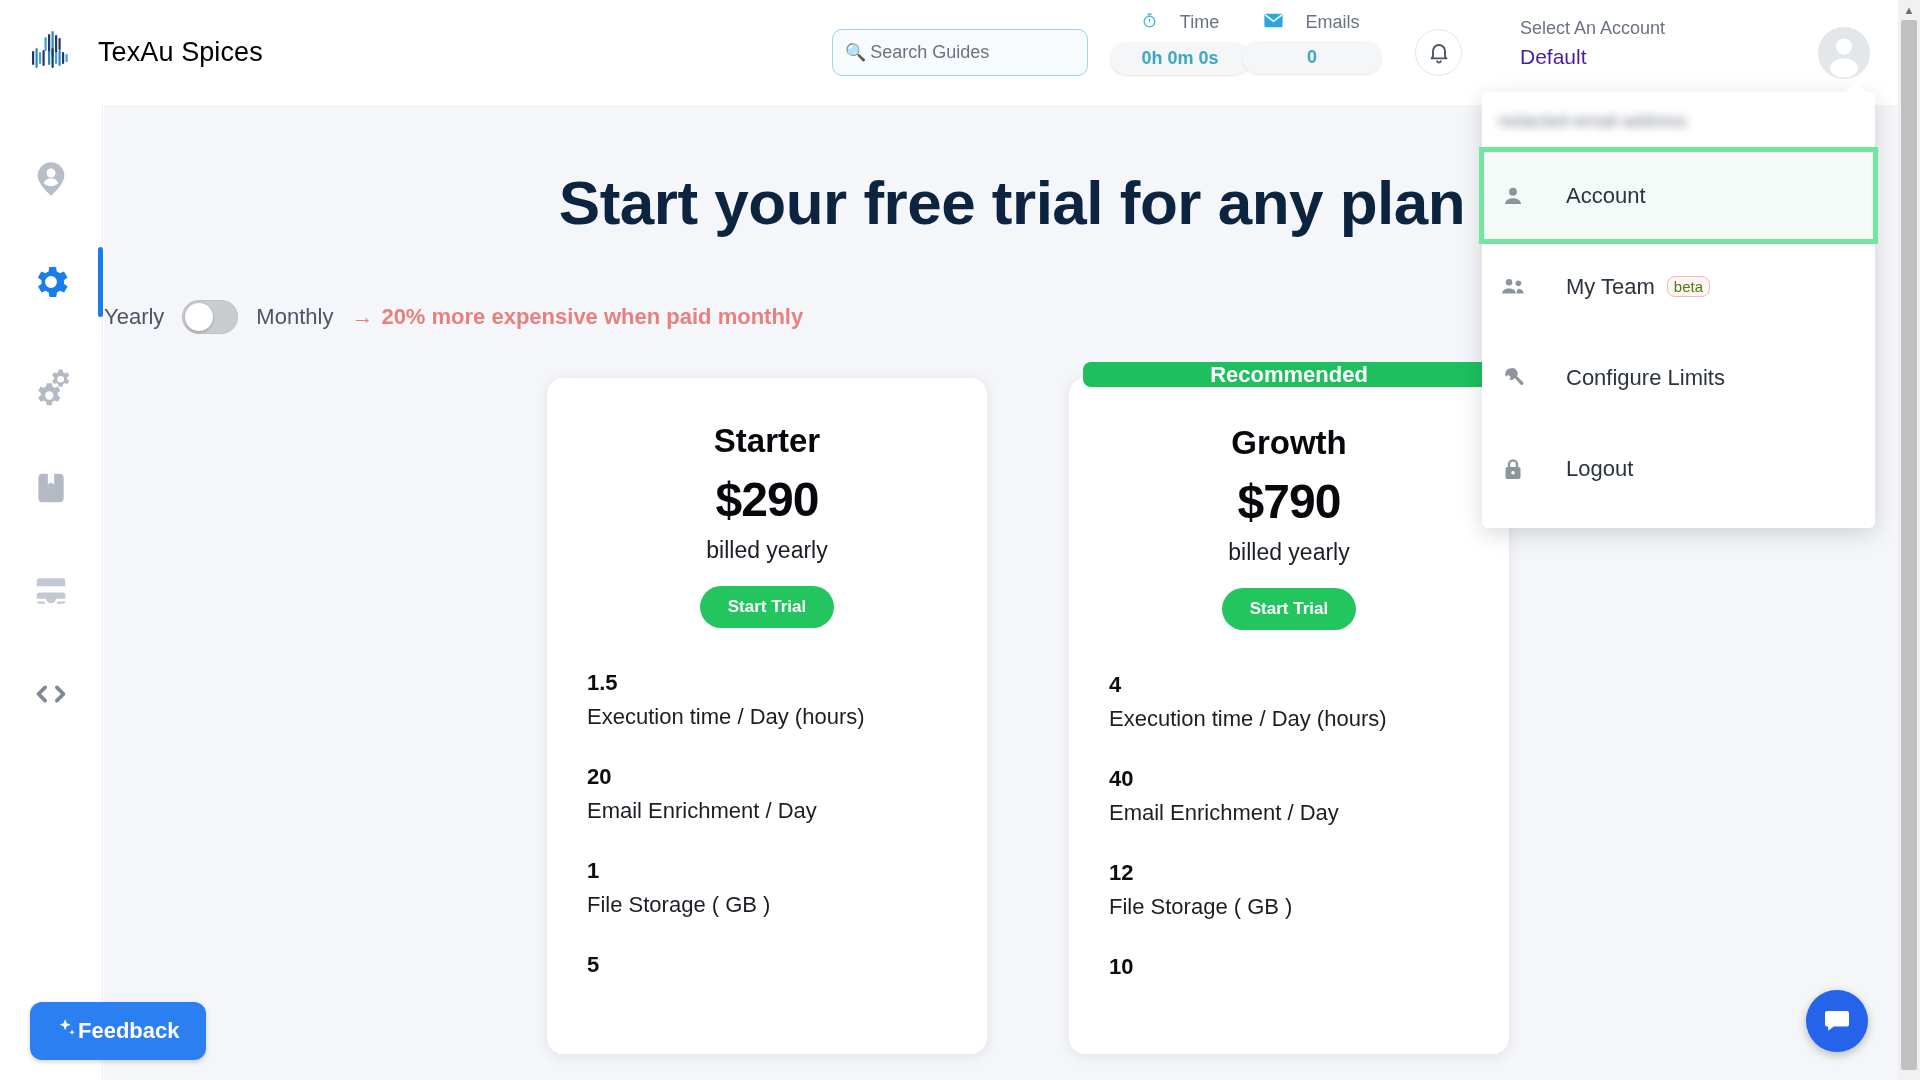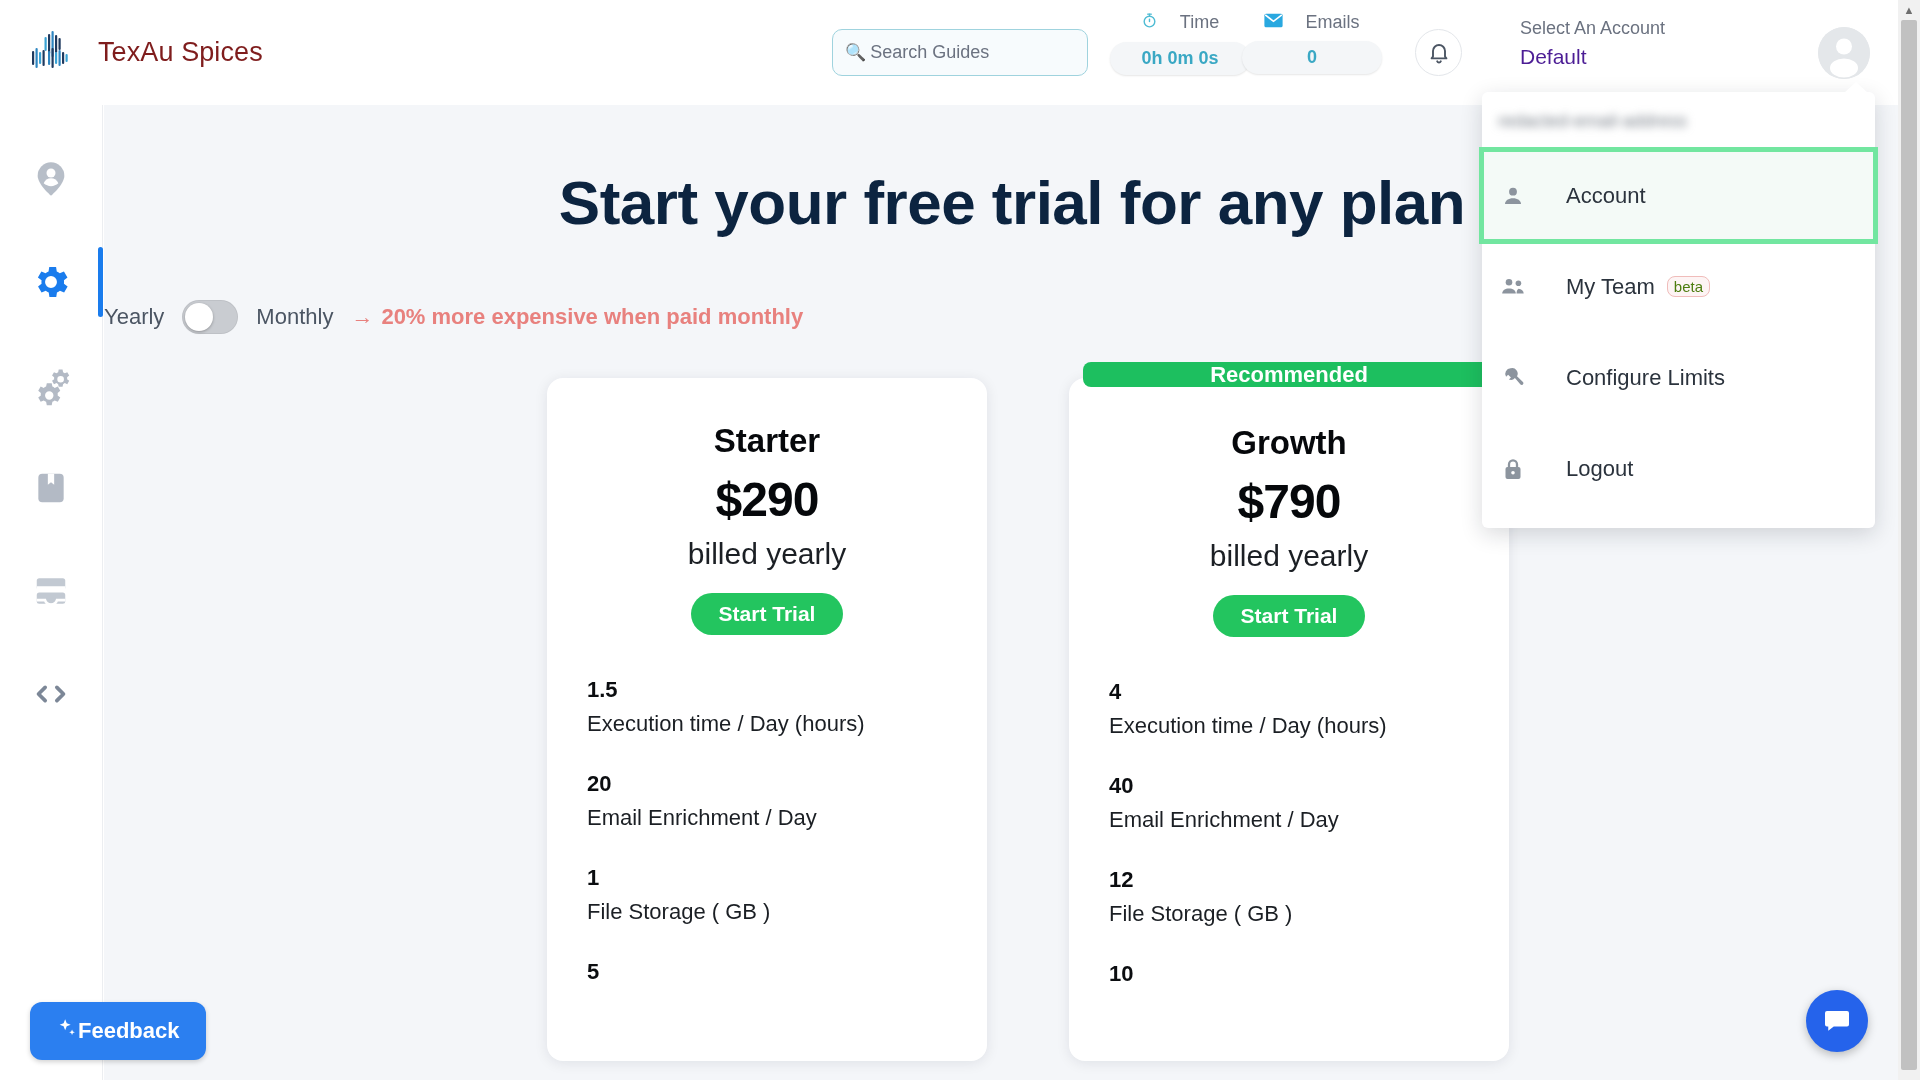--- a/index.html
+++ b/index.html
@@ -14,21 +14,21 @@
   
   .topbar {
     position: absolute; top: 0; left: 0; width: 1920px; height: 105px;
     background: #ffffff; display: flex; align-items: center;
     z-index: 40;
   }
   .brand { display: flex; align-items: center; width: 300px; padding-left: 24px; }
   .logo-wrap { width: 54px; height: 54px; position: relative; }
   .logo-svg { display: block; }
   .brand-title {
-    margin-left: 20px; font-size: 27px; color: #7f1d1d; font-weight: 400;
+    margin-left: 20px; font-size: 27px; color: #000000; font-weight: 400;
     letter-spacing: .1px; white-space: nowrap;
   }
 
   .search-wrap { position: absolute; left: 832px; top: 29px; }
   .search-box {
     width: 256px; height: 47px; border: 1px solid #9fd3de; border-radius: 10px;
     background: #f7fbfd; display: flex; align-items: center; padding: 0 12px;
   }
   .search-icon { font-size: 17px; line-height: 1; margin-right: 4px; }
   .search-input {
@@ -148,27 +148,27 @@
     display: flex; align-items: center; justify-content: center;
   }
   .plan-name {
     text-align: center; font-size: 33px; font-weight: 700; color: #06080b;
   }
   .plan-price {
     text-align: center; font-size: 48px; font-weight: 800; color: #06080b;
     margin-top: 12px; letter-spacing: -1px;
   }
   .plan-cycle {
-    text-align: center; font-size: 30px; color: #1b1f24; margin-top: 10px;
+    text-align: center; font-size: 23px; color: #1b1f24; margin-top: 10px;
     font-weight: 400;
   }
   .trial-btn {
     display: block; margin: 22px auto 0;
     height: 42px; padding: 0 28px; border: none; border-radius: 21px;
-    background: #23c55f; color: #ffffff; font-size: 21px; font-weight: 700;
+    background: #23c55f; color: #ffffff; font-size: 17px; font-weight: 700;
     font-family: "Liberation Sans", sans-serif;
   }
   .features { margin-top: 42px; }
   .feature { margin-bottom: 34px; }
   .feature-val { font-size: 22px; font-weight: 700; color: #0b0d10; }
   .feature-name { font-size: 22px; color: #1b1f24; margin-top: 8px; }
 
   
   .dropdown {
     position: absolute; top: 92px; left: 1482px; width: 393px;

